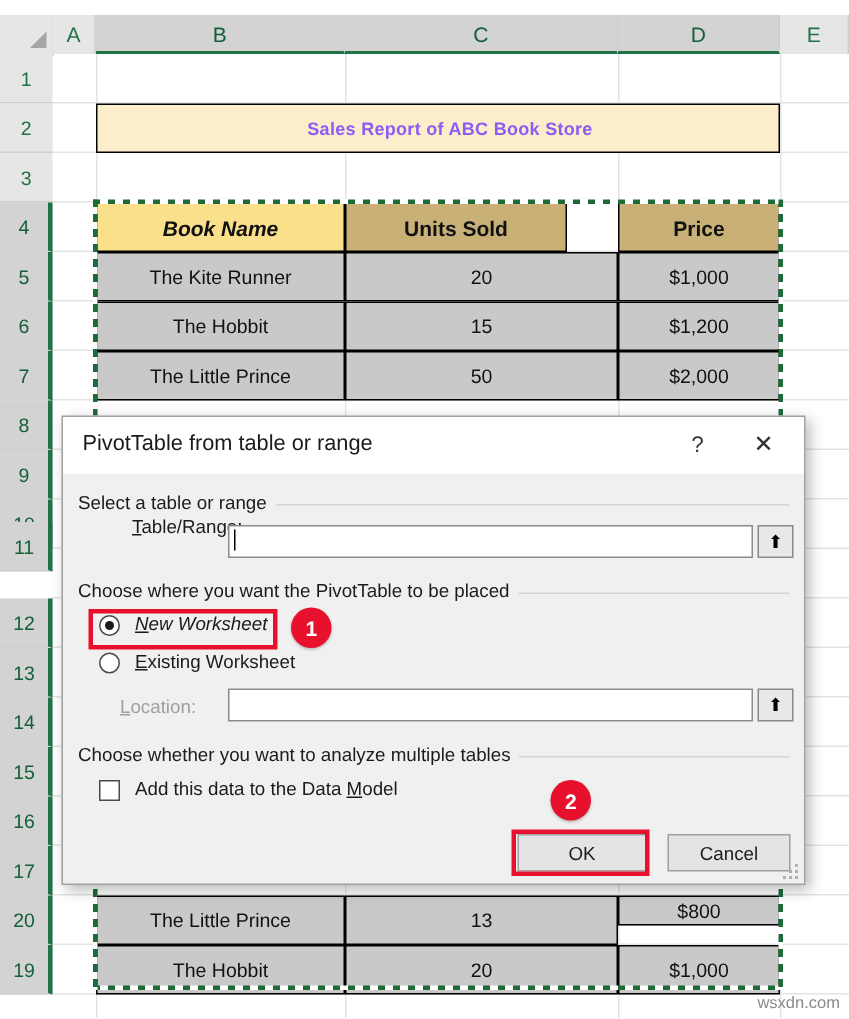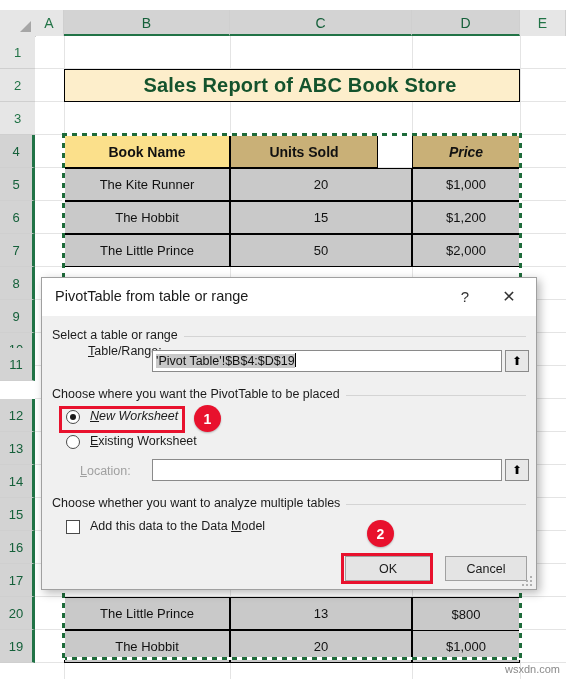--- a/index.html
+++ b/index.html
@@ -37,32 +37,32 @@
   }
   .rowhead.sel { background:#d3d3d3; color:#15603a; border-right:3px solid #217346; }
   .grid-area { position:absolute; left:35px; top:36px; width:531px; height:643px; background:#fff; }
   .gridline-h { position:absolute; left:0; width:531px; height:1px; background:#e4e4e4; }
   .gridline-v { position:absolute; top:0; height:643px; width:1px; background:#e4e4e4; }
 
   
   .title-cell {
     position:absolute; box-sizing:border-box;
     background:#fdeecb; border:1px solid #000;
-    font-size:20px; font-weight:bold; color:#14532d;
+    font-size:12px; font-weight:bold; color:#8b5cf6;
     display:flex; align-items:center; justify-content:center;
     letter-spacing:0.2px;
     padding-left:16px;
   }
   .dcell {
     position:absolute; box-sizing:border-box;
     border:1px solid #000; display:flex; align-items:center; justify-content:center;
     font-size:13px; color:#111;
   }
   .dcell.head { font-weight:bold; font-size:14px; }
-  .dcell.c0.head { background:#fbe08b; }
+  .dcell.c0.head { background:#fbe08b;font-style:italic; }
   .dcell.c1.head, .dcell.c2.head { background:#c9b077; }
   .dcell.body { background:#c9c9c9; }
   .ants { position:absolute; box-sizing:border-box; pointer-events:none; z-index:6; }
   .ants .edge { position:absolute; }
   .ants .eh {
     height:3px; left:0; right:0;
     background-image: repeating-linear-gradient(to right,#1e6b3a 0 5px, #ffffff 5px 10px);
   }
   .ants .ev {
     width:3px; top:0; bottom:0;
@@ -216,33 +216,33 @@
       <div class="rowhead sel" style="top: 528px;">17</div>
       <div class="rowhead sel" style="top: 561px;">20</div>
       <div class="rowhead sel" style="top: 594px;">19</div>
     </div>
 
   <div class="title-cell" style="left:64px; top:69px; width:456px; height:33px;">Sales Report of ABC Book Store</div>
 
   <div id="table-layer">
       <div class="dcell head c0" style="left: 64px; top: 135px; width: 166px; height: 33px;">Book Name</div>
       <div class="dcell head c1" style="left: 230px; top: 135px; width: 148px; height: 33px;">Units Sold</div>
-      <div class="dcell head c2" style="left: 412px; top: 135px; width: 108px; height: 33px; font-style: italic;">Price</div>
+      <div class="dcell head c2" style="left: 412px; top: 135px; width: 108px; height: 33px;">Price</div>
       <div class="dcell body c0" style="left: 64px; top: 168px; width: 166px; height: 33px;">The Kite Runner</div>
       <div class="dcell body c1" style="left: 230px; top: 168px; width: 182px; height: 33px;">20</div>
       <div class="dcell body c2" style="left: 412px; top: 168px; width: 108px; height: 33px;">$1,000</div>
       <div class="dcell body c0" style="left: 64px; top: 201px; width: 166px; height: 33px;">The Hobbit</div>
       <div class="dcell body c1" style="left: 230px; top: 201px; width: 182px; height: 33px;">15</div>
       <div class="dcell body c2" style="left: 412px; top: 201px; width: 108px; height: 33px;">$1,200</div>
       <div class="dcell body c0" style="left: 64px; top: 234px; width: 166px; height: 33px;">The Little Prince</div>
       <div class="dcell body c1" style="left: 230px; top: 234px; width: 182px; height: 33px;">50</div>
       <div class="dcell body c2" style="left: 412px; top: 234px; width: 108px; height: 33px;">$2,000</div>
       <div class="dcell body c0" style="left: 64px; top: 597px; width: 166px; height: 33px;">The Little Prince</div>
       <div class="dcell body c1" style="left: 230px; top: 597px; width: 182px; height: 33px;">13</div>
-      <div class="dcell body c2" style="left: 412px; top: 597px; width: 108px; height: 34px; text-align: right;">$800</div>
+      <div class="dcell body c2" style="left: 412px; top: 597px; width: 108px; height: 20px; text-align: right;">$800</div>
       <div class="dcell body c0" style="left: 64px; top: 630px; width: 166px; height: 33px;">The Hobbit</div>
       <div class="dcell body c1" style="left: 230px; top: 630px; width: 182px; height: 33px;">20</div>
       <div class="dcell body c2" style="left: 412px; top: 630px; width: 108px; height: 33px;">$1,000</div>
     </div>
 
   <div class="ants" style="left:62px; top:133px; width:460px; height:527px;">
     <div class="edge eh" style="top:0;"></div>
     <div class="edge eh" style="bottom:0;"></div>
     <div class="edge ev" style="left:0;"></div>
     <div class="edge ev" style="right:0;"></div>
@@ -260,21 +260,21 @@
 
       <div class="grp" style="top:12px;">
         <div class="grp-rule"></div>
         <div class="grp-label">Select a table or range</div>
       </div>
 
       <div class="field-label" style="left:24px; top:28px;margin-left:22px;">
         <span class="u">T</span><span>able/Range:</span>
       </div>
       <div class="txtbox" style="left:110px; top:34px; width:350px;">
-        <span class="txtsel">'Pivot Table'!$B$4:$D$19</span><span class="caret"></span>
+        <span class="caret"></span>
       </div>
       <div class="picker" style="left:463px; top:34px;">
         <span style="font-size:12px; line-height:1;">⬆</span>
       </div>
 
       <div class="grp" style="top:71px;">
         <div class="grp-rule"></div>
         <div class="grp-label">Choose where you want the PivotTable to be placed</div>
       </div>
 

